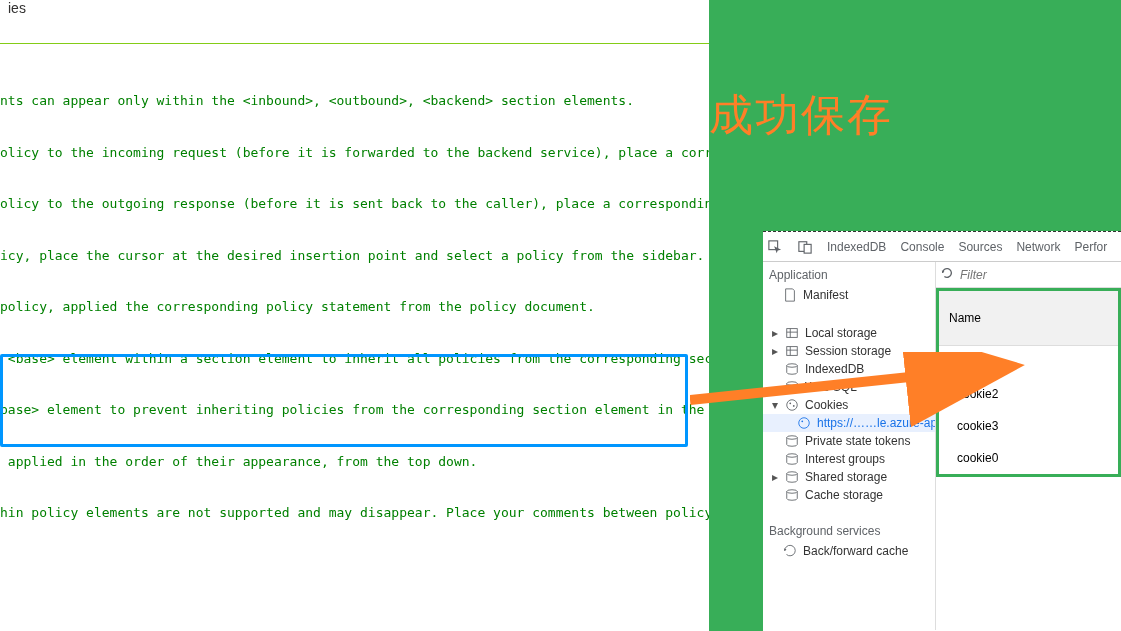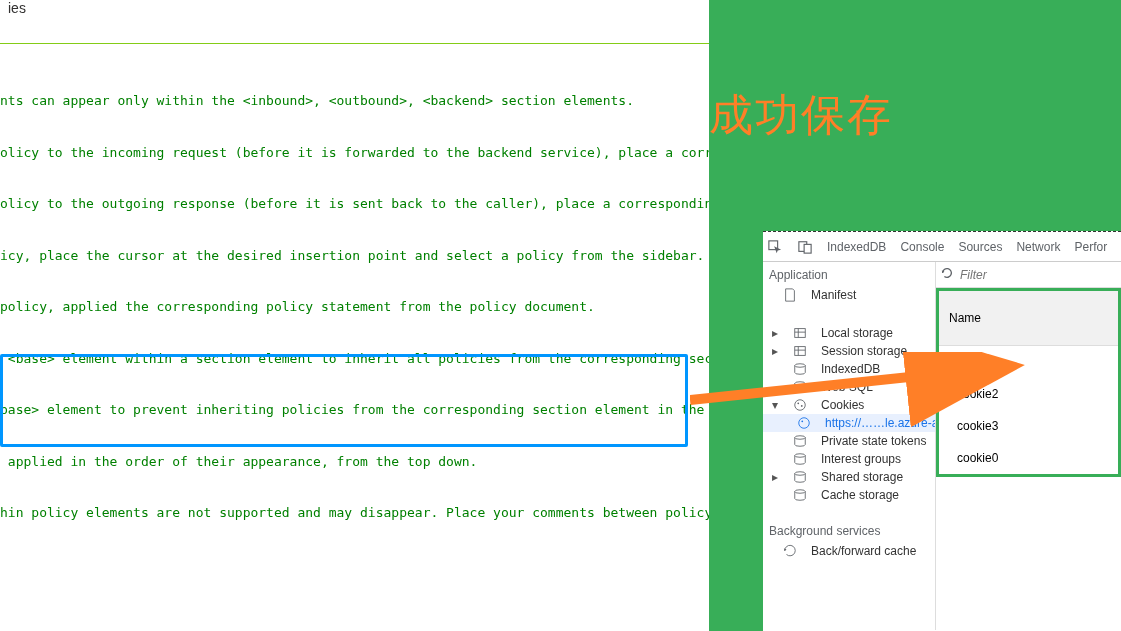--- a/index.html
+++ b/index.html
@@ -16,21 +16,21 @@
   .green-banner{position:absolute;right:0;top:0;width:412px;height:231px;background:#38ae58;display:flex;align-items:center;justify-content:flex-start}
   .banner-text{color:#ff7f27;font-family:"Microsoft YaHei","Segoe UI",sans-serif;font-size:44px;font-weight:500;letter-spacing:2px}
   .devtools{position:absolute;right:0;top:231px;width:358px;height:400px;background:#fff;border-top:1px dashed #333;font-size:12px}
   .dt-tabs{display:flex;align-items:center;height:30px;border-bottom:1px solid #ccc;padding-left:4px;gap:14px;color:#5f6368}
   .dt-tabs .ico{display:inline-flex;width:16px;height:16px;align-items:center;justify-content:center}
   .dt-tabs span{cursor:default}
   .dt-body{display:flex;height:368px}
   .dt-left{width:232px;border-right:1px solid #ddd;overflow:hidden;font-size:12px;color:#333}
   .dt-left .section-title{padding:6px 8px 4px 6px;color:#5f6368;font-size:12px}
   .dt-left ul{list-style:none;padding:0;margin:0}
-  .dt-left li{padding:2px 4px 2px 20px;display:flex;align-items:center;gap:14px;white-space:nowrap}
+  .dt-left li{padding:2px 4px 2px 20px;display:flex;align-items:center;gap:6px;white-space:nowrap}
   .dt-left li .tri{width:8px;text-align:center;color:#555;margin-left:-12px}
   .dt-left li.indent{padding-left:34px}
   .dt-left li.selected{background:#e8f0fe;color:#1a73e8}
   .dt-right{flex:1;display:flex;flex-direction:column}
   .dt-filter{display:flex;align-items:center;height:26px;border-bottom:1px solid #ddd;padding:0 4px;gap:6px}
   .dt-filter input{border:none;outline:none;font-size:12px;flex:1;color:#888;font-style:italic}
   .cookie-panel{border:3px solid #38ae58;margin:0 0 6px 0;border-left:3px solid #38ae58}
   .cookie-header{background:#f1f1f1;padding:20px 10px;border-bottom:1px solid #ddd}
   .cookie-panel li{padding:9px 18px;list-style:none}
   .arrow-svg{position:absolute;left:690px;top:352px;pointer-events:none}

